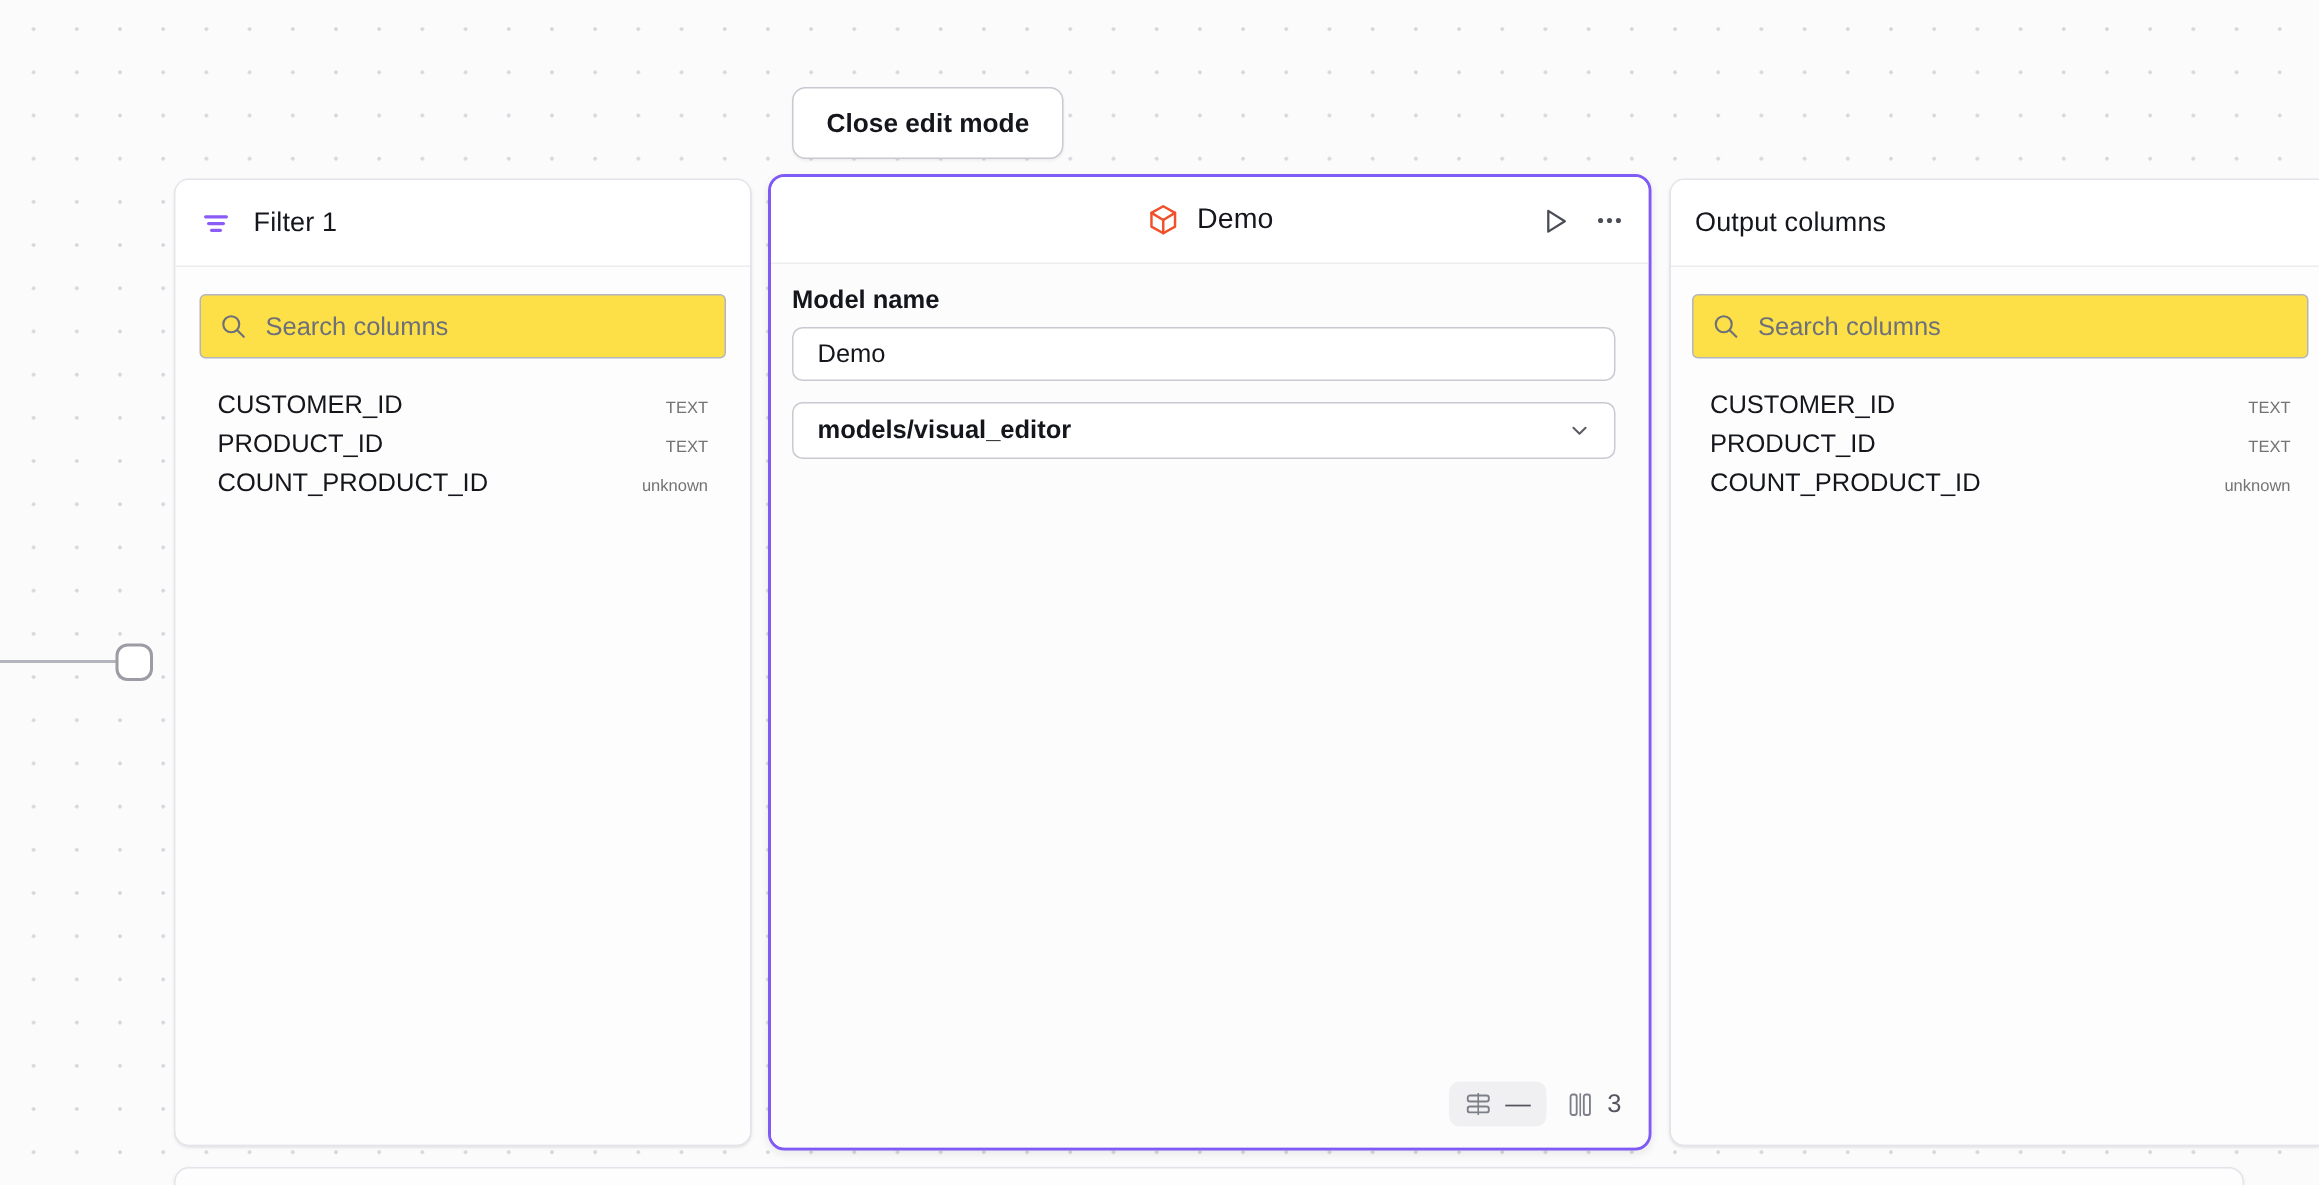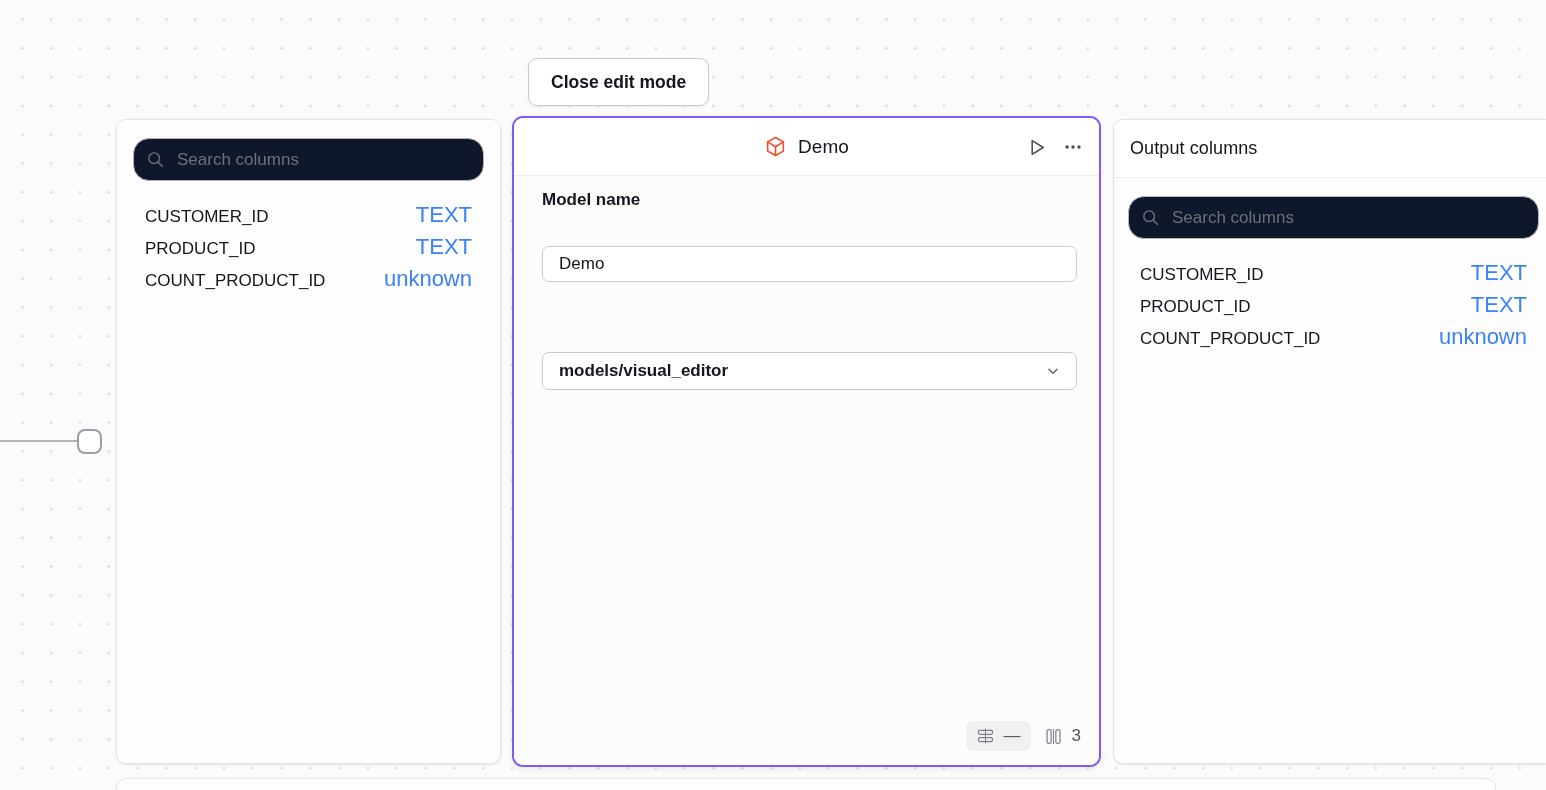--- a/index.html
+++ b/index.html
@@ -79,46 +79,46 @@
     padding: 18px 16px 0 16px;
     box-sizing: border-box;
     background: #fdfdfd;
     position: relative;
   }
 
   
   .search-box {
     height: 43px;
     border: 1px solid #b4b5bc;
-    border-radius: 16px;
+    border-radius: 4px;
     display: flex;
     align-items: center;
     padding: 12px 12px;
     box-sizing: border-box;
-    background: #0f172a;
+    background: #fde047;
     gap: 12px;
   }
   .search-box .ph {
     font-size: 17px;
     color: #6e7079;
   }
 
   
   .col-list { margin-top: 18px; text-align: center; }
   .col-row {
     display: flex;
     align-items: baseline;
     justify-content: space-between;
     padding: 3px 12px 3px 12px;
     font-size: 17px;
     color: #14161c;
   }
   .col-type {
-    font-size: 22px;
-    color: #3b82f6;
+    font-size: 11px;
+    color: #737373;
   }
 
   
   #panel-filter {
     left: 116px;
     top: 119px;
     width: 385px;
     height: 645px;
   }
   #panel-filter .panel-header { gap: 14px; }
@@ -149,25 +149,24 @@
     gap: 14px;
   }
   .hdr-btn {
     display: flex;
     align-items: center;
     justify-content: center;
     cursor: pointer;
   }
 
   #panel-model .panel-body {
-    padding: 14px 22px 0 28px;
+    padding: 14px 22px 0 14px;
     background: #fcfcfd;
     display: flex;
     flex-direction: column;
-    gap: 28px;
   }
 
   .field-label {
     font-size: 17px;
     font-weight: bold;
     color: #14161c;
     margin-bottom: 8px;
   }
   .text-input {
     height: 36px;
@@ -296,20 +295,30 @@
 <div id="canvas"></div>
 
 <div id="connector-line"></div>
 <div id="connector-handle"></div>
 
 <div id="close-edit-mode">
   <span>Close edit mode</span>
 </div>
 
 <div class="panel" id="panel-filter">
+  <div class="panel-header">
+    <span>
+      <svg width="22" height="22" viewBox="0 0 22 22">
+        <rect x="3" y="5.5" width="16" height="2.1" rx="1.05" fill="#8b5cf6"></rect>
+        <rect x="5" y="10" width="12" height="2.1" rx="1.05" fill="#8b5cf6"></rect>
+        <rect x="7" y="14.5" width="8" height="2.1" rx="1.05" fill="#8b5cf6"></rect>
+      </svg>
+    </span>
+    <span class="panel-title">Filter 1</span>
+  </div>
   <div class="panel-body">
     <div class="search-box">
       <span>
         <svg width="19" height="19" viewBox="0 0 20 20">
           <circle cx="8.6" cy="8.6" r="5.6" fill="none" stroke="#6e7079" stroke-width="1.5"></circle>
           <line x1="12.8" y1="12.8" x2="17.4" y2="17.4" stroke="#6e7079" stroke-width="1.5" stroke-linecap="round"></line>
         </svg>
       </span>
       <span class="ph">Search columns</span>
     </div>

